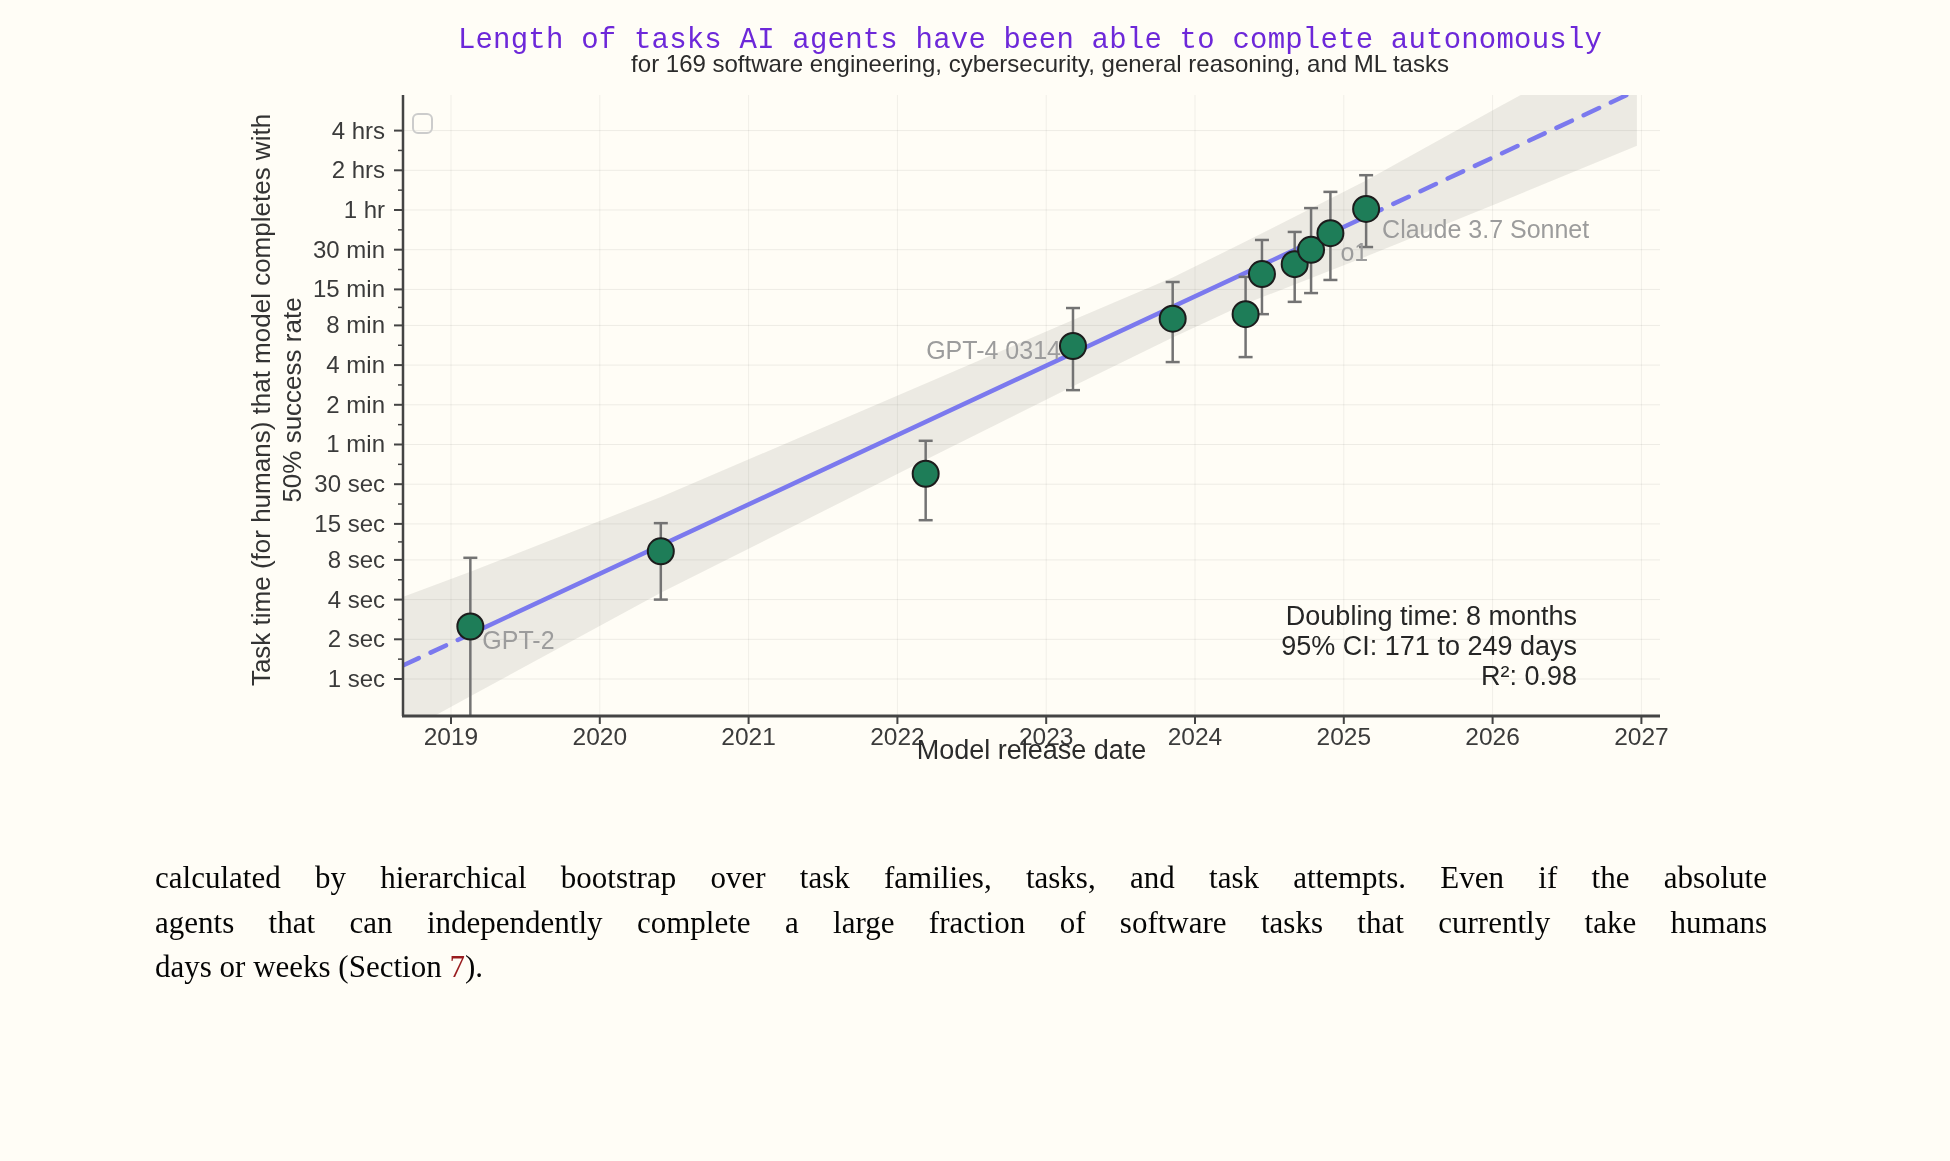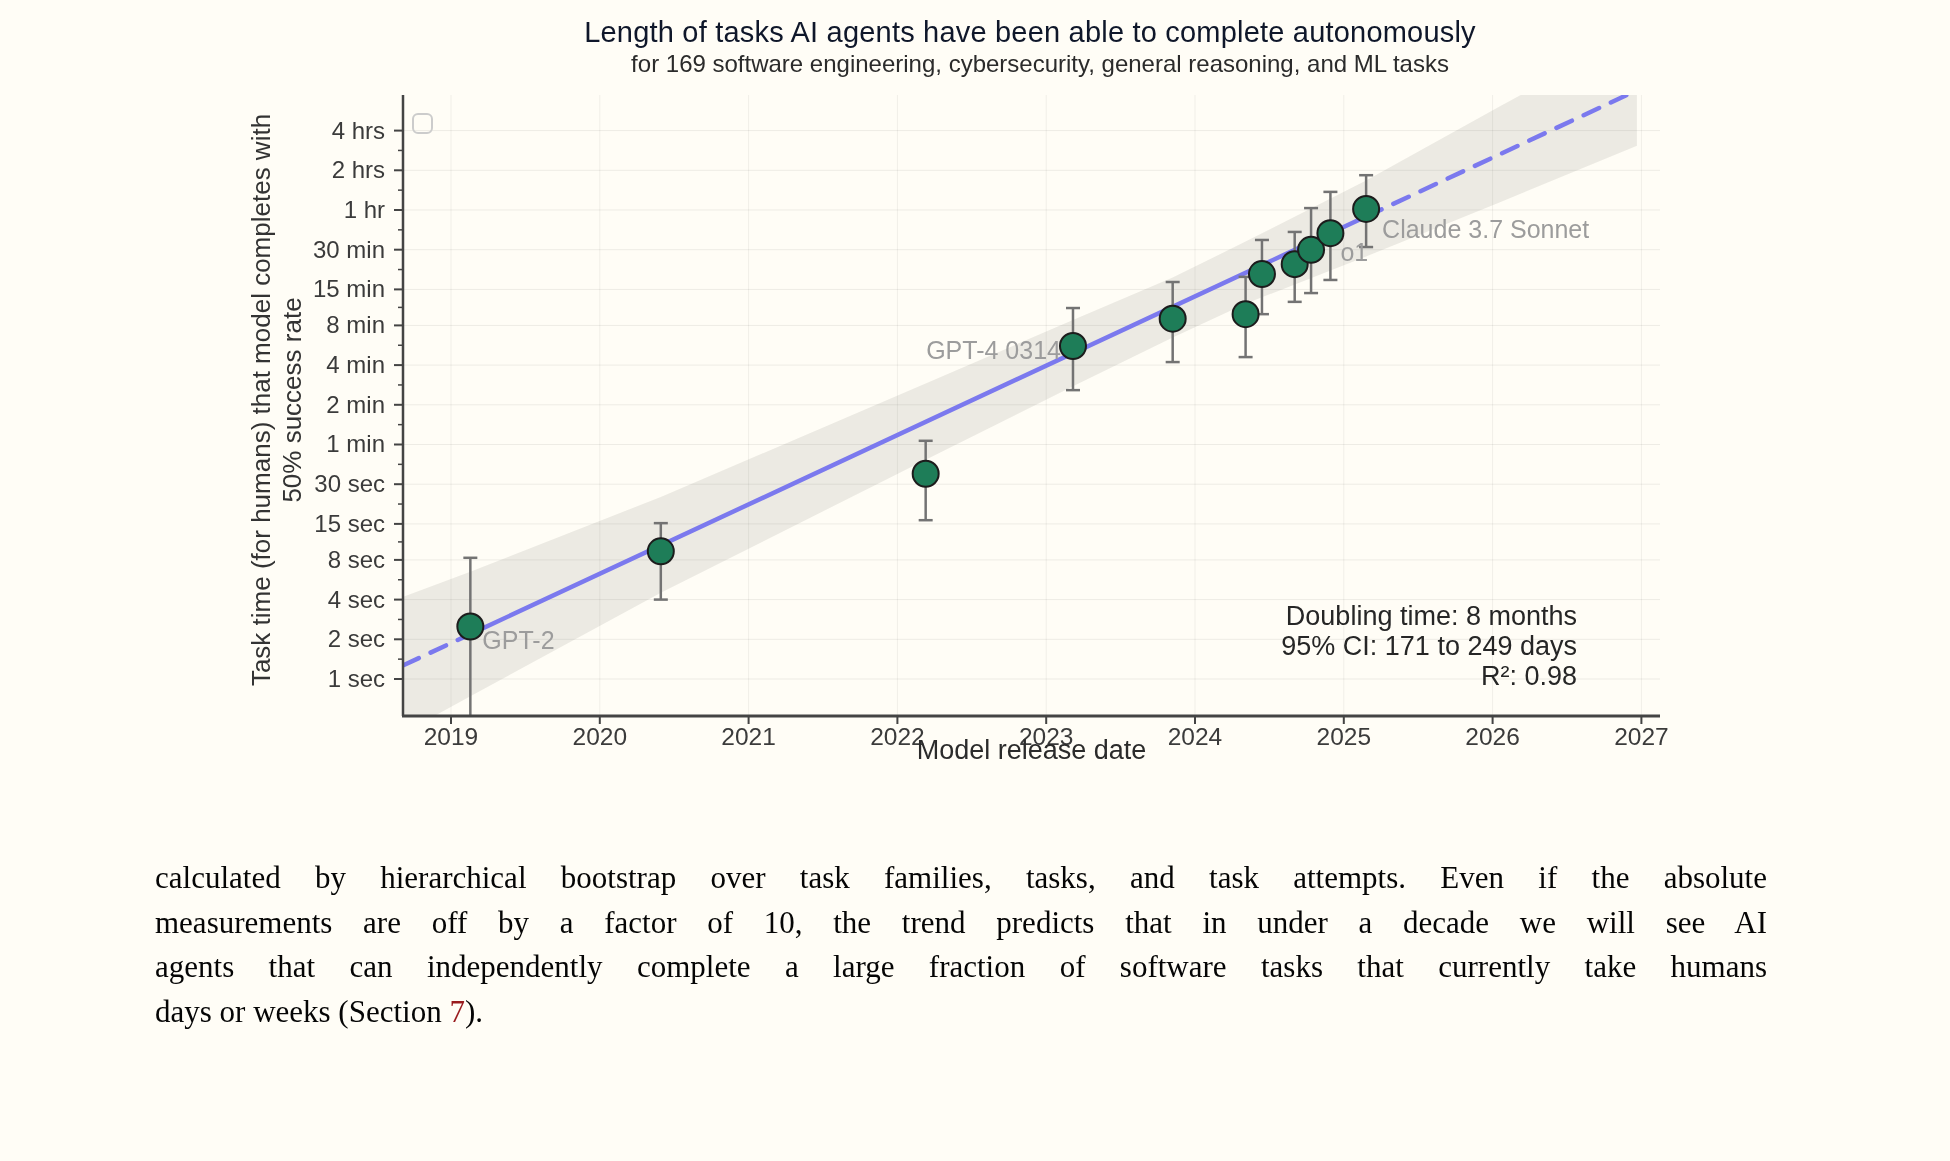--- a/index.html
+++ b/index.html
@@ -2,22 +2,22 @@
 <html><head>
 <meta charset="utf-8">
 <style>
   html,body{margin:0;padding:0;}
   body{
     width:1950px;height:1161px;position:relative;overflow:hidden;
     background:#FFFDF6;
     font-family:"Liberation Sans",sans-serif;
   }
   .chart-title{
-    position:absolute;left:110px;top:16px;width:1840px;
-    text-align:center;font-size:29px;color:#0f172a;letter-spacing:.2px;
+    position:absolute;left:110px;top:24px;width:1840px;
+    text-align:center;font-size:29px;color:#6d28d9;letter-spacing:.2px;font-family:Liberation Mono, monospace;
   }
   .chart-subtitle{
     position:absolute;left:120px;top:50px;width:1840px;
     text-align:center;font-size:24px;color:#2b2b2b;
   }
   .ylab{
     position:absolute;width:800px;height:32px;text-align:center;
     transform:rotate(-90deg);font-size:26px;color:#333;
   }
   .ylab1{left:-138px;top:384px;}
@@ -204,18 +204,17 @@
   <div class="x-label">Model release date</div>
 
   <div class="stats">
     <div>Doubling time: 8 months</div>
     <div>95% CI: 171 to 249 days</div>
     <div>R²: 0.98</div>
   </div>
 
   <div class="caption" id="caption">
       <div class="caption-line"><span>calculated by hierarchical bootstrap over task families, tasks, and task attempts. Even if the absolute</span></div>
-      <div class="caption-line"><span>measurements are off by a factor of 10, the trend predicts that in under a decade we will see AI</span></div>
       <div class="caption-line"><span>agents that can independently complete a large fraction of software tasks that currently take humans</span></div>
       <div class="caption-line last"><span>days or weeks (Section </span><span class="ref">7</span><span>).</span></div>
     </div>
 
 </div>
 
 </body></html>

